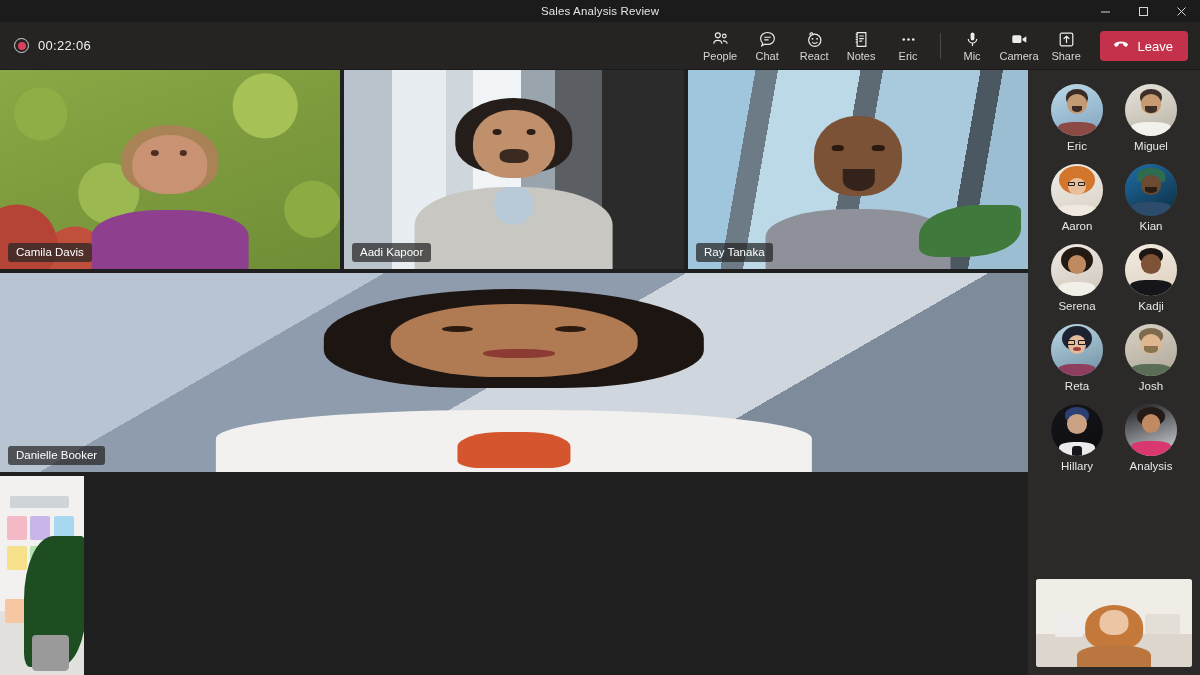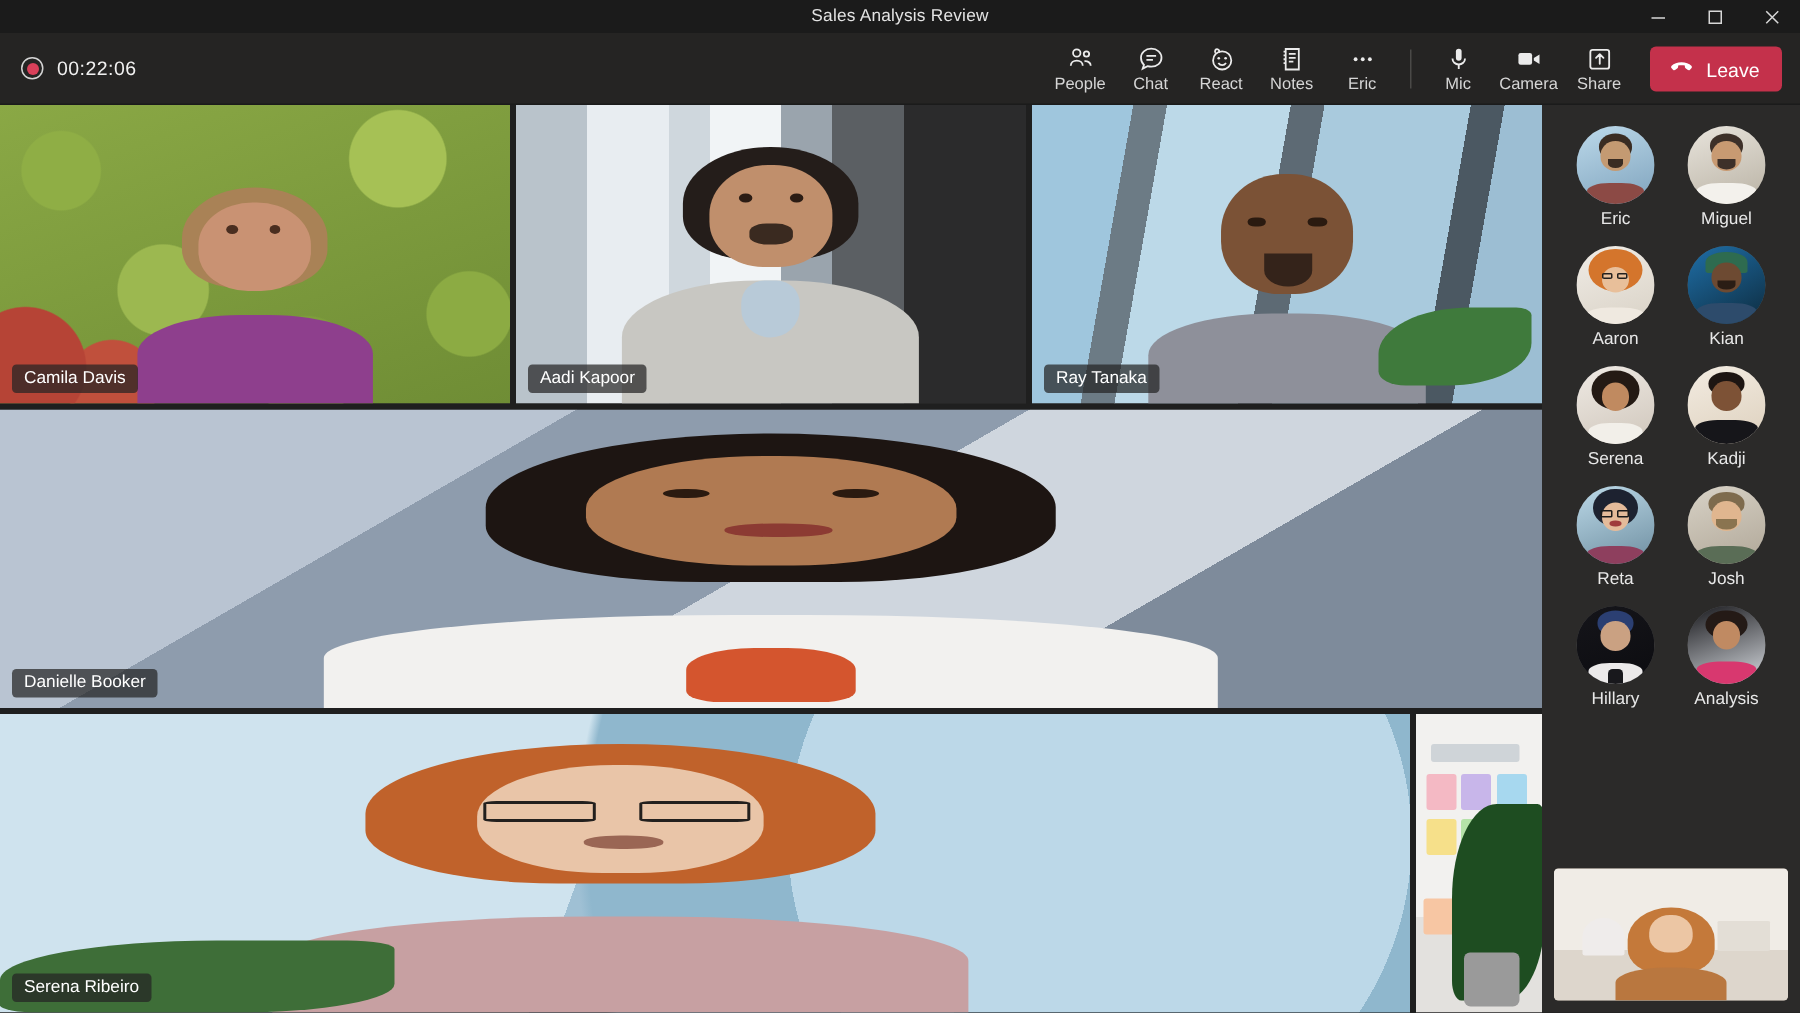--- a/index.html
+++ b/index.html
@@ -368,34 +368,20 @@
           <div class="body" style="width:116%;height:34%;background:#f2f1ef;"></div>
           <div class="blob" style="left:50%;transform:translateX(-50%);bottom:2%;width:22%;height:20%;background:#d4552e;border-radius:40% 40% 20% 20%;"></div>
         </div>
       </div>
       <div class="namebadge">Danielle Booker</div>
     </div>
   </div>
 
   <div class="vrow">
 
-    <div class="tile">
-      <div class="bg sc-serenar">
-        <div class="pers" style="width:44%;height:90%;left:44%;">
-          <div class="hair" style="top:0;width:82%;height:52%;background:#c0622b;"></div>
-          <div class="head" style="top:8%;width:46%;height:40%;background:#e9c5a8;"></div>
-          <div class="blob" style="left:28%;top:21%;width:18%;height:8%;border:2.2px solid #23201e;border-radius:12%;"></div>
-          <div class="blob" style="left:53%;top:21%;width:18%;height:8%;border:2.2px solid #23201e;border-radius:12%;"></div>
-          <div class="blob" style="left:44%;top:34%;width:13%;height:5%;background:#9a6654;border-radius:45%;"></div>
-          <div class="body" style="width:112%;height:36%;background:#c7a0a2;"></div>
-        </div>
-        <div class="blob" style="left:0;bottom:0;width:28%;height:24%;background:#3e6e38;border-radius:55% 12% 40% 10%;"></div>
-      </div>
-      <div class="namebadge">Serena Ribeiro</div>
-    </div>
 
 
     <div class="tile sidepanel">
       <div class="bg sc-board">
         <div class="blob" style="left:12%;top:10%;width:70%;height:6%;background:#cfd4d8;border-radius:2px;"></div>
         <div class="blob" style="left:8%;top:20%;width:24%;height:12%;background:#f4b9c4;border-radius:2px;"></div>
         <div class="blob" style="left:36%;top:20%;width:24%;height:12%;background:#c8b6ea;border-radius:2px;"></div>
         <div class="blob" style="left:64%;top:20%;width:24%;height:12%;background:#a7d8ef;border-radius:2px;"></div>
         <div class="blob" style="left:8%;top:35%;width:24%;height:12%;background:#f6e08a;border-radius:2px;"></div>
         <div class="blob" style="left:36%;top:35%;width:24%;height:12%;background:#b5e2a8;border-radius:2px;"></div>

